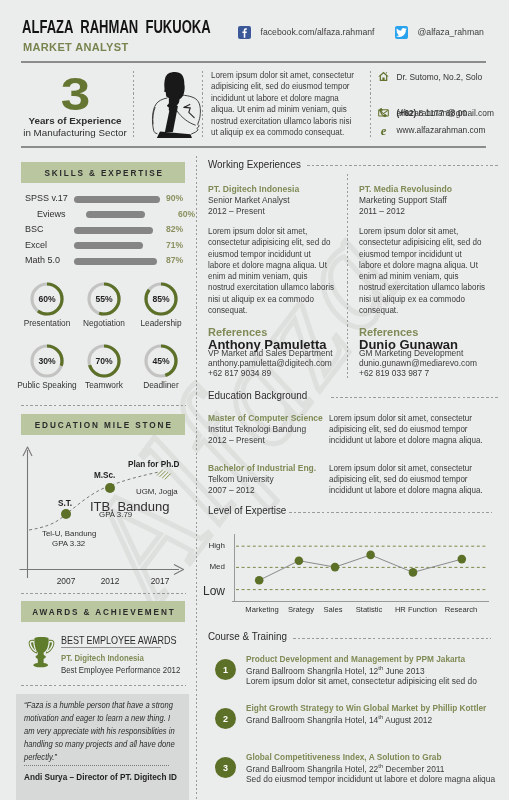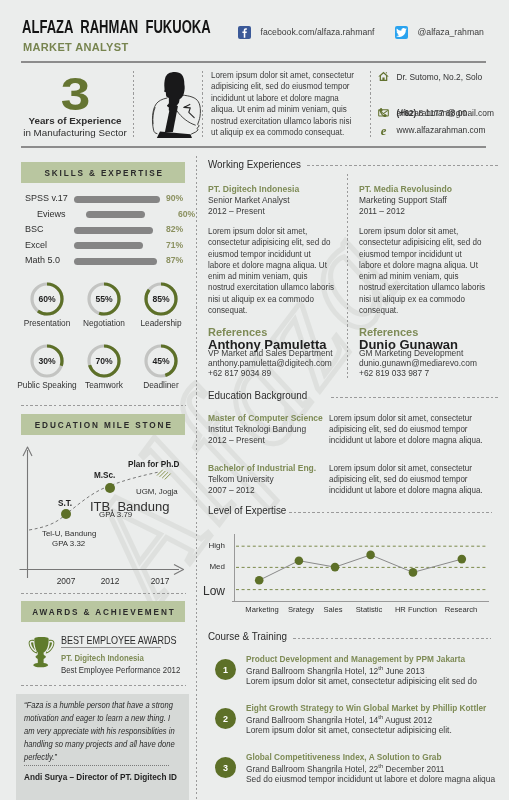--- a/index.html
+++ b/index.html
@@ -360,19 +360,18 @@
 <div class="abs" style="left:461px;top:605px;width:70px;margin-left:-35px;text-align:center;font-size:7.6px;color:#2f2f2f;">Research</div>
 <div class="rtitle" style="left:208px;top:630px;">Course &amp; Training</div>
 <div class="rdash" style="left:293px;top:638px;width:198px;"></div>
 <div class="cnum" style="left:215px;top:659px;">1</div>
 <div class="ctitle" style="left:246px;top:654px;">Product Development and Management by PPM Jakarta</div>
 <div class="cvenue" style="left:246px;top:665px;">Grand Ballroom Shangrila Hotel, 12<sup>th</sup> June 2013</div>
 <div class="cdesc" style="left:246px;top:676px;">Lorem ipsum dolor sit amet, consectetur adipisicing elit sed do</div>
 <div class="cnum" style="left:215px;top:708px;">2</div>
 <div class="ctitle" style="left:246px;top:703px;">Eight Growth Strategy to Win Global Market  by Phillip Kottler</div>
 <div class="cvenue" style="left:246px;top:714px;">Grand Ballroom Shangrila Hotel, 14<sup>th</sup> August 2012</div>
-<div class="cdesc" style="left:246px;top:725px;">Lorem ipsum dolor sit amet, consectetur adipisicing elit.</div>
 <div class="cnum" style="left:215px;top:757px;">3</div>
 <div class="ctitle" style="left:246px;top:752px;">Global Competitiveness Index, A Solution to Grab</div>
 <div class="cvenue" style="left:246px;top:763px;">Grand Ballroom Shangrila Hotel, 22<sup>th</sup> December 2011</div>
 <div class="cdesc" style="left:246px;top:774px;">Sed do eiusmod tempor incididunt ut labore et dolore magna aliqua</div>
 </div>
 </div>
 
 </body></html>

